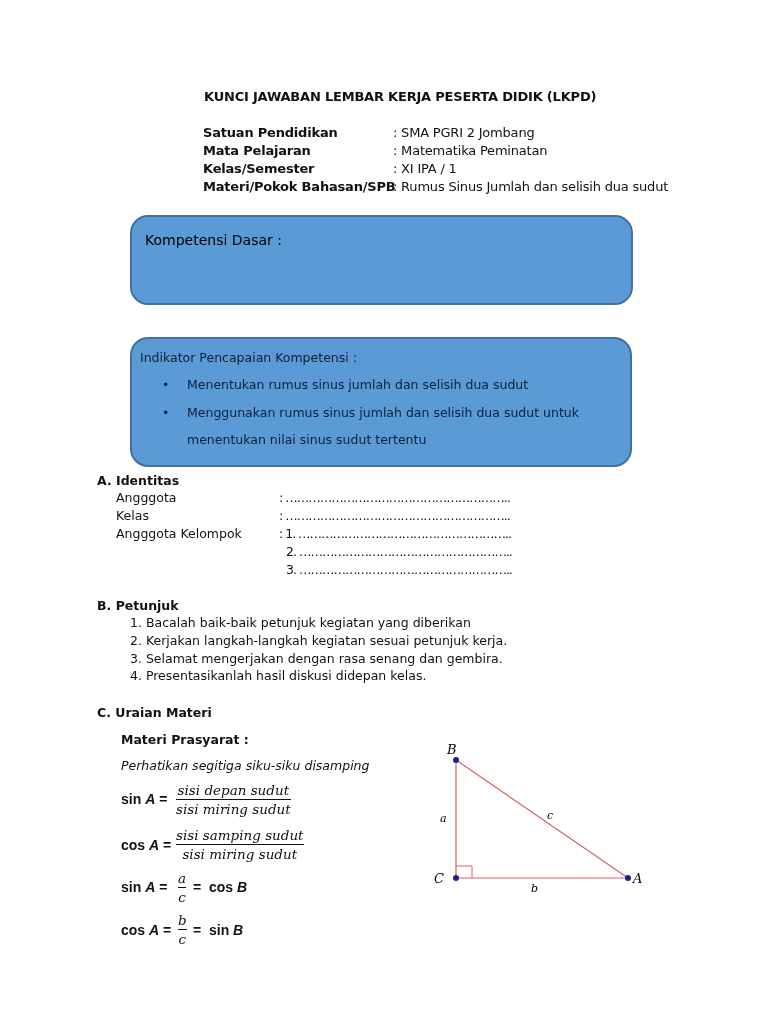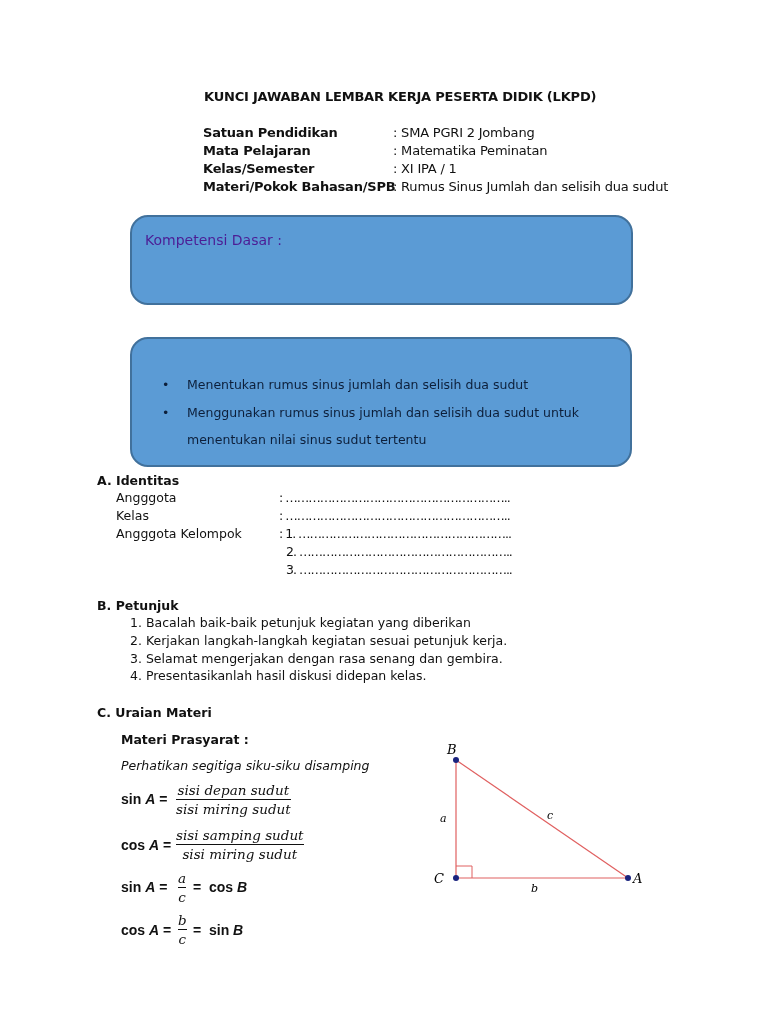--- a/index.html
+++ b/index.html
@@ -5,21 +5,21 @@
     html, body { margin:0; padding:0; background:#ffffff; }
     body { width:768px; height:1024px; position:relative; overflow:hidden;
       font-family:"DejaVu Sans", sans-serif; color:#111; }
     .abs { position:absolute; white-space:nowrap; }
     .title { left:204px; top:89px; font-size:13px; font-weight:bold; letter-spacing:-0.2px; }
     .meta-label { left:203px; font-size:13px; font-weight:bold; letter-spacing:-0.2px; }
     .meta-value { left:393px; font-size:13px; letter-spacing:-0.2px; }
     .box { position:absolute; background:#5b9bd5; border:2px solid #41719c; border-radius:18px; box-sizing:border-box; }
     .box1 { left:130px; top:215px; width:503px; height:90px; }
     .box2 { left:130px; top:337px; width:502px; height:130px; }
-    .kd-title { left:13px; top:15px; font-size:14px; color:#4c1d95; }
+    .kd-title { left:13px; top:15px; font-size:14px; color:#000000; }
     .kd-text { left:13px; top:50px; font-size:14px; color:#0d1f3a; letter-spacing:-0.1px; }
     .ipk-title { left:8px; top:11px; font-size:12.5px; color:#0d1f3a; }
     .ipk-item { font-size:12.5px; color:#0d1f3a; }
     .bullet { font-size:12.5px; color:#0d1f3a; }
     .sec { font-size:12.5px; font-weight:bold; }
     .txt { font-size:12.5px; }
     .dots { font-size:12.5px; letter-spacing:-1px; }
     .math { font-family:Liberation Sans, sans-serif; font-weight:bold; font-size:14px; }
     .math i { font-style:italic; }
     .frac { position:absolute; display:flex; flex-direction:column; align-items:center; }
@@ -39,20 +39,21 @@
 <div class="abs meta-label" style="top:161px">Kelas/Semester</div>
 <div class="abs meta-value" style="top:161px">: XI IPA / 1</div>
 <div class="abs meta-label" style="top:179px">Materi/Pokok Bahasan/SPB</div>
 <div class="abs meta-value" style="top:179px">: Rumus Sinus Jumlah dan selisih dua sudut</div>
 
 <div class="box box1">
   <div class="abs kd-title">Kompetensi Dasar :</div>
 </div>
 
 <div class="box box2">
+  <div class="abs ipk-title">Indikator Pencapaian Kompetensi :</div>
   <div class="abs bullet" style="left:30px;top:38px">•</div>
   <div class="abs ipk-item" style="left:55px;top:38px">Menentukan rumus  sinus jumlah dan selisih dua sudut</div>
   <div class="abs bullet" style="left:30px;top:66px">•</div>
   <div class="abs ipk-item" style="left:55px;top:93px">menentukan nilai sinus sudut tertentu</div>
   <div class="abs ipk-item" style="left:55px;top:66px">Menggunakan rumus sinus jumlah  dan selisih dua sudut untuk</div>
 </div>
 
 <div class="abs sec" style="left:97px;top:473px">A.   Identitas</div>
 <div class="abs txt" style="left:116px;top:490px">Angggota</div>
 <div class="abs dots" style="left:279px;top:490px">: …………………………………………………..</div>

